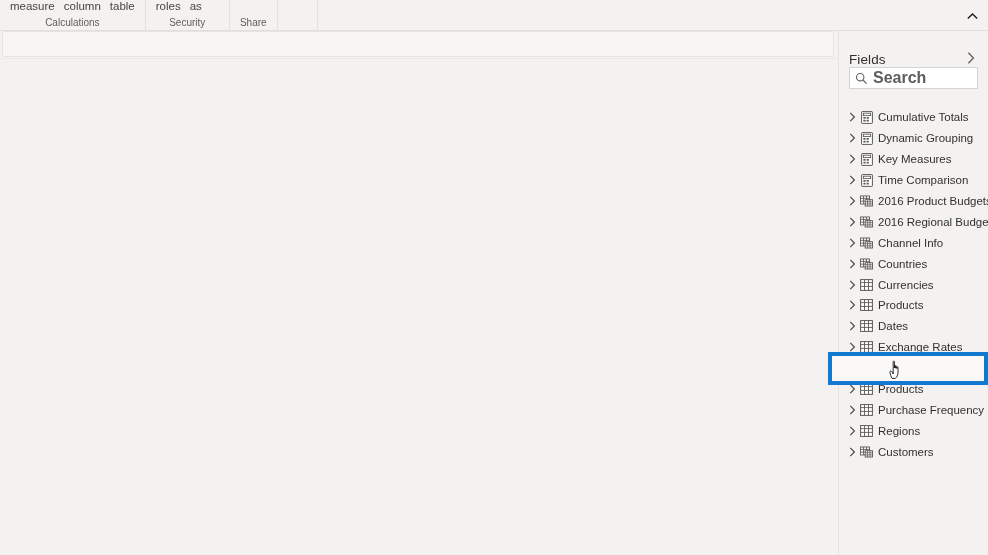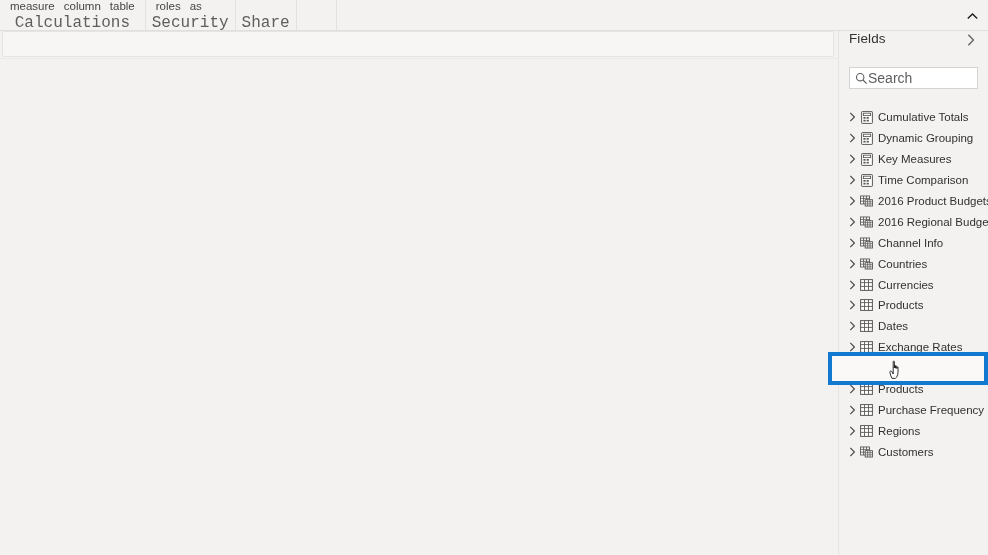--- a/index.html
+++ b/index.html
@@ -53,25 +53,24 @@
     height: 26px;
   }
   .rgroup-item {
     font-size: 11.5px;
     color: #484644;
     line-height: 13px;
     white-space: nowrap;
   }
   .rgroup-label {
     text-align: center;
-    font-size: 16px;
+    font-size: 10px;
     color: #605e5c;
     padding-top: 4px;
     line-height: 12px;
-    font-family: Liberation Mono, monospace;
   }
   .rgroup.g-calc { min-width: 112px; }
   .rgroup.g-sec  { min-width: 84px; }
   .rgroup.g-share{ min-width: 48px; }
   .rgroup.g-pad  { min-width: 40px; border-right: 1px solid #e3e1de; }
 
   .ribbon-collapse {
     position: absolute;
     right: 5px; top: 7px;
     width: 22px; height: 18px;
@@ -113,21 +112,21 @@
     left: 838px; top: 31px;
     width: 150px;
     height: 524px;
     background: #f3f2f0;
     border-left: 1px solid #e6e4e1;
   }
   .fields-header {
     position: relative;
     height: 36px;
     display: flex;
-    align-items: flex-start;
+    align-items: flex-end;
     padding: 0 8px 0 10px;
   }
   .fields-title {
     font-size: 13.5px;
     color: #323130;
     font-weight: 400;
     letter-spacing: .1px;
     flex: 1;
   }
   .fields-expand {
@@ -145,24 +144,26 @@
     display: flex;
     align-items: center;
     padding: 0 5px;
   }
   .search-icon { width: 13px; height: 13px; color: #605e5c; flex: 0 0 auto; display:flex; }
   .search-input {
     border: none;
     outline: none;
     background: transparent;
     font-family: "Liberation Sans", sans-serif;
-    font-size: 14px;
+    font-size: 16px;
     color: #323130;
+    margin-left: 5px;
     width: 100%;
     padding: 0;
+    font-weight: bold;
   }
   .search-input::placeholder { color: #605e5c; opacity: 1; }
 
   .tree {
     position: absolute;
     left: 0; top: 76px;
     width: 150px;
     height: 448px;
     overflow: hidden;
   }

